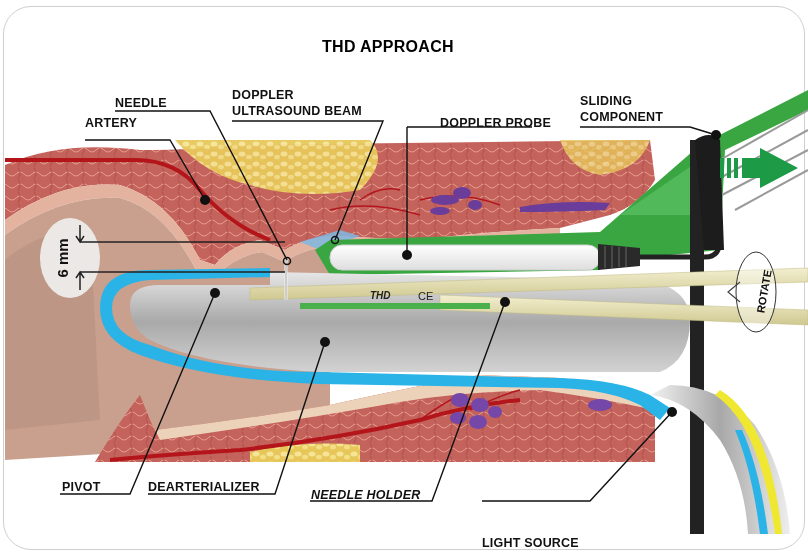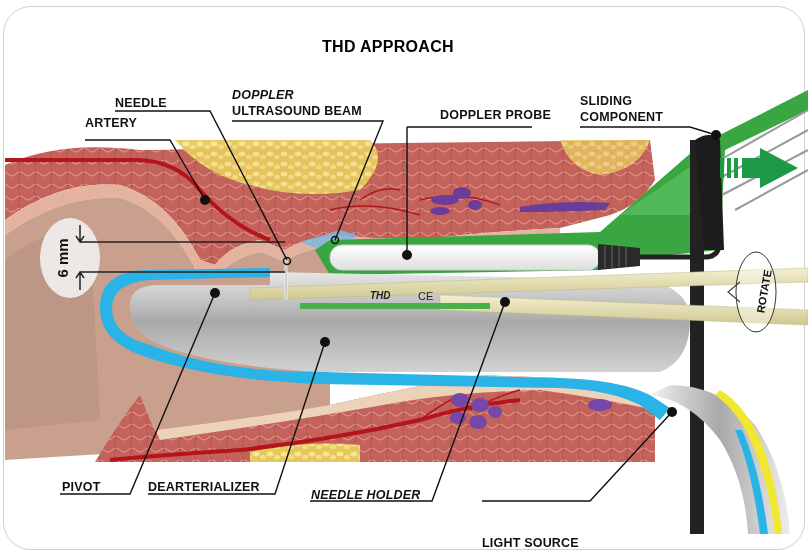--- a/index.html
+++ b/index.html
@@ -166,21 +166,21 @@
   <g fill="none" stroke="#111" stroke-width="1.5">
     <circle cx="287" cy="261" r="3.5"></circle>
     <circle cx="335" cy="240" r="3.5"></circle>
   </g>
 </svg>
 
 <div class="title">THD APPROACH</div>
 
 <div class="lbl" style="left:115px;top:96px;text-align:center;">NEEDLE</div>
 <div class="lbl" style="left:85px;top:116px;">ARTERY</div>
-<div class="lbl" style="left:232px;top:88px;font-style:italic;">DOPPLER</div>
+<div class="lbl" style="left:232px;top:88px;">DOPPLER</div>
 <div class="lbl" style="left:232px;top:104px;">ULTRASOUND BEAM</div>
-<div class="lbl" style="left:408px;top:108px;padding-left:32px;">DOPPLER PROBE</div>
+<div class="lbl" style="left:408px;top:116px;padding-left:32px;">DOPPLER PROBE</div>
 <div class="lbl" style="left:580px;top:94px;">SLIDING</div>
 <div class="lbl" style="left:580px;top:110px;">COMPONENT</div>
 <div class="lbl" style="left:62px;top:480px;">PIVOT</div>
 <div class="lbl" style="left:148px;top:480px;">DEARTERIALIZER</div>
 <div class="lbl" style="left:311px;top:488px;font-style:italic;">NEEDLE HOLDER</div>
 <div class="lbl" style="left:482px;top:488px;margin-top:48px;">LIGHT SOURCE</div>
 
 </body></html>

